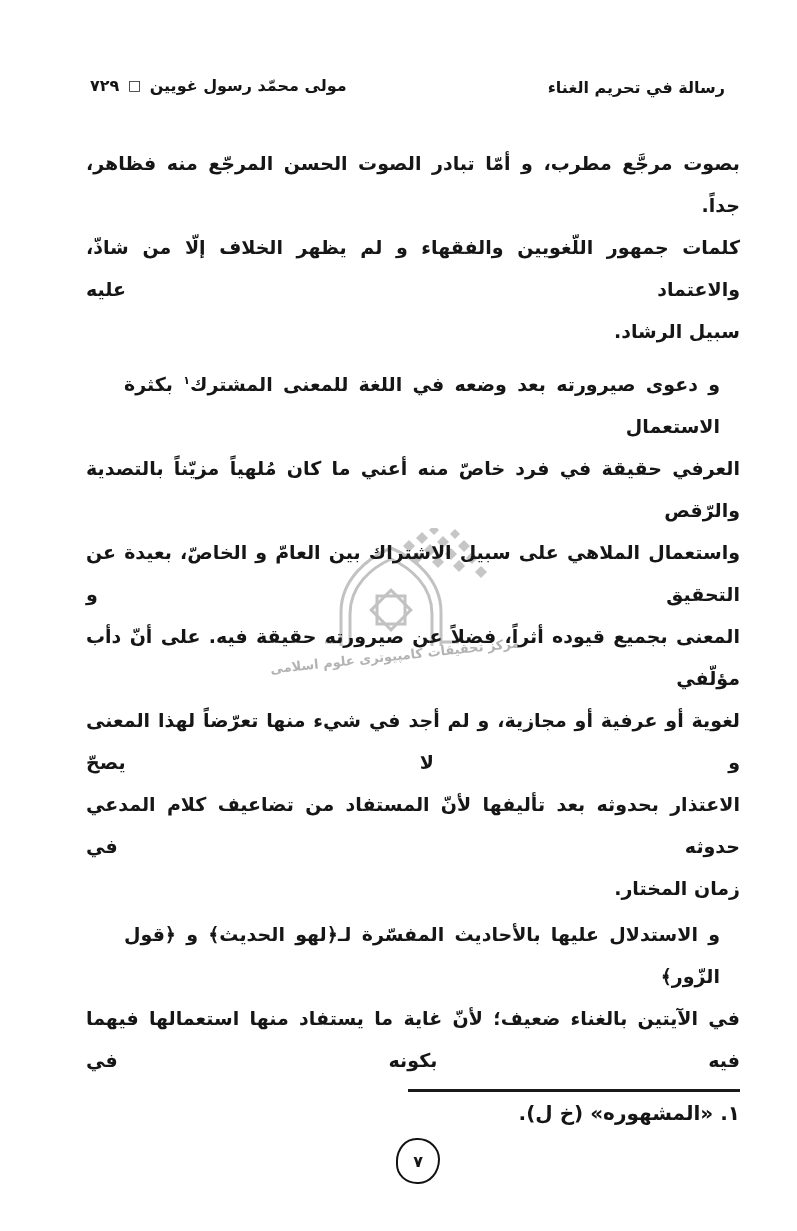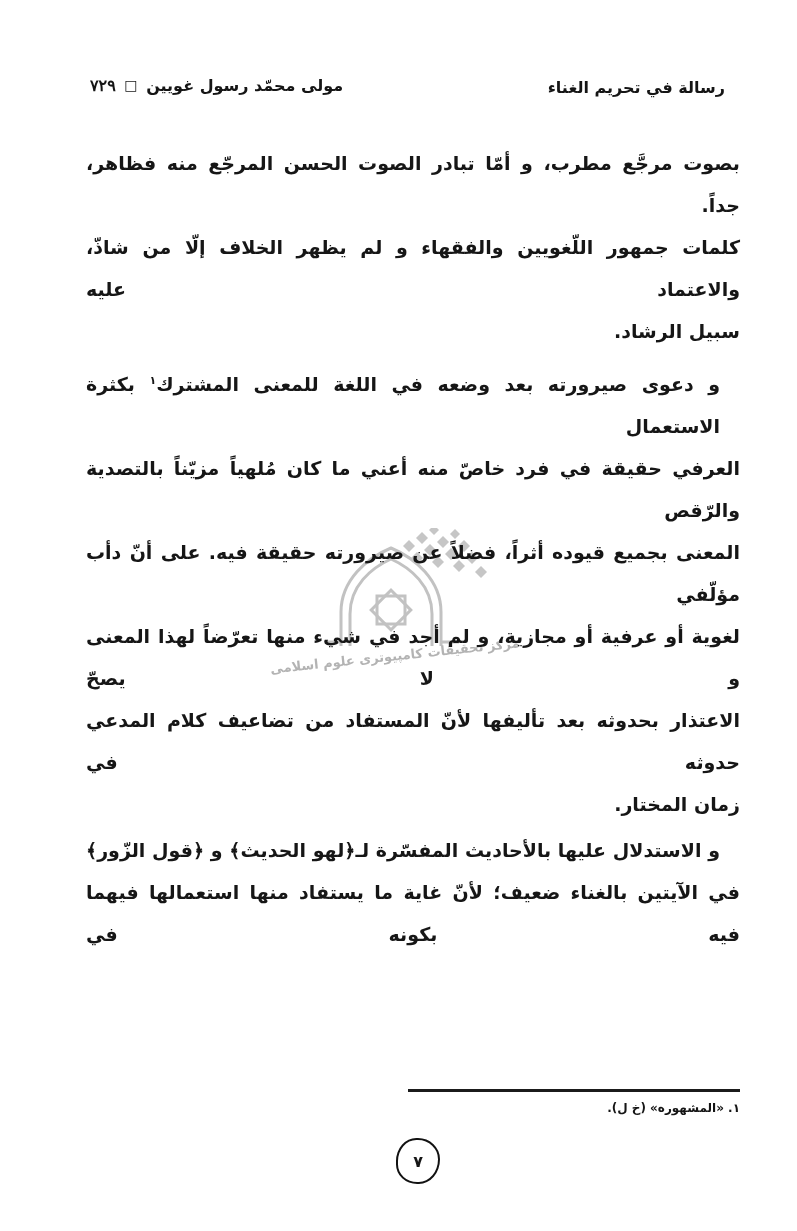--- a/index.html
+++ b/index.html
@@ -6,39 +6,39 @@
   .page{
     position:relative;width:797px;height:1231px;margin:0 auto;
     background:#ffffff;color:#151515;overflow:hidden;
     font-family:"DejaVu Sans", sans-serif;direction:rtl;
   }
   
   .header{position:absolute;top:76px;left:0;right:0;height:30px;font-weight:bold;font-size:16px;}
   .header-right{position:absolute;right:72px;top:2px;direction:rtl;white-space:nowrap;}
   .header-left{position:absolute;left:90px;top:0;direction:rtl;white-space:nowrap;}
   .header-left .sep-box{font-size:14px;position:relative;top:-1px;padding:0 3px;}
-  .header-left .pg-num{letter-spacing:3px;font-family:Liberation Serif, serif;}
+  .header-left .pg-num{letter-spacing:3px;}
   
   .body-text{
     position:absolute;top:142px;right:57px;width:654px;z-index:2;
     font-size:19px;font-weight:bold;line-height:42px;color:#161616;
   }
   .para{margin:0;}
   .para.g8{margin-top:8px;}
   .para.g4{margin-top:4px;}
   .line{text-align:justify;text-align-last:justify;white-space:normal;}
   .line.endline{text-align:left;text-align-last:right;}
   .line.indent{padding-right:30px;}
-  .line.indent-sm{padding-right:20px;}
+  .line.indent-sm{padding-right:20px;margin-left:38px;}
   .fn-mark{font-size:11px;vertical-align:7px;}
   
   .fn-rule{position:absolute;top:1089px;left:408px;width:332px;height:3px;background:#1b1b1b;z-index:2;}
   .footnote{
     position:absolute;top:1101px;right:57px;width:654px;z-index:2;
-    font-size:12px;font-weight:bold;text-align:right;direction:rtl;
+    font-size:20px;font-weight:bold;text-align:right;direction:rtl;
   }
   
   .page-circle{
     position:absolute;top:1138px;left:396px;width:40px;height:42px;z-index:2;
     border:2.5px solid #121212;
     border-radius:48% 52% 50% 50% / 52% 48% 56% 44%;
     display:flex;align-items:center;justify-content:center;
     font-size:16px;font-weight:bold;
   }
   
@@ -99,20 +99,21 @@
     </div>
 
     <div class="para">
       <div class="line">كلمات جمهور اللّغويين والفقهاء و لم يظهر الخلاف إلّا من شاذّ، والاعتماد عليه</div>
       <div class="line endline">سبيل الرشاد.</div>
     </div>
 
     <div class="para g8">
       <div class="line indent-sm"><span>و دعوى صيرورته بعد وضعه في اللغة للمعنى المشترك</span><span class="fn-mark">١</span><span> بكثرة الاستعمال</span></div>
       <div class="line">العرفي حقيقة في فرد خاصّ منه أعني ما كان مُلهياً مزيّناً بالتصدية والرّقص</div>
+      <div class="line">واستعمال الملاهي على سبيل الاشتراك بين العامّ و الخاصّ، بعيدة عن التحقيق و</div>
       <div class="line">المعنى بجميع قيوده أثراً، فضلاً عن صيرورته حقيقة فيه. على أنّ دأب مؤلّفي</div>
       <div class="line">لغوية أو عرفية أو مجازية، و لم أجد في شيء منها تعرّضاً لهذا المعنى و لا يصحّ</div>
       <div class="line">الاعتذار بحدوثه بعد تأليفها لأنّ المستفاد من تضاعيف كلام المدعي حدوثه في</div>
       <div class="line endline">زمان المختار.</div>
     </div>
 
     <div class="para g4">
       <div class="line indent-sm">و الاستدلال عليها بالأحاديث المفسّرة لـ﴿لهو الحديث﴾ و ﴿قول الزّور﴾</div>
       <div class="line">في الآيتين بالغناء ضعيف؛ لأنّ غاية ما يستفاد منها استعمالها فيهما فيه بكونه في</div>
 

